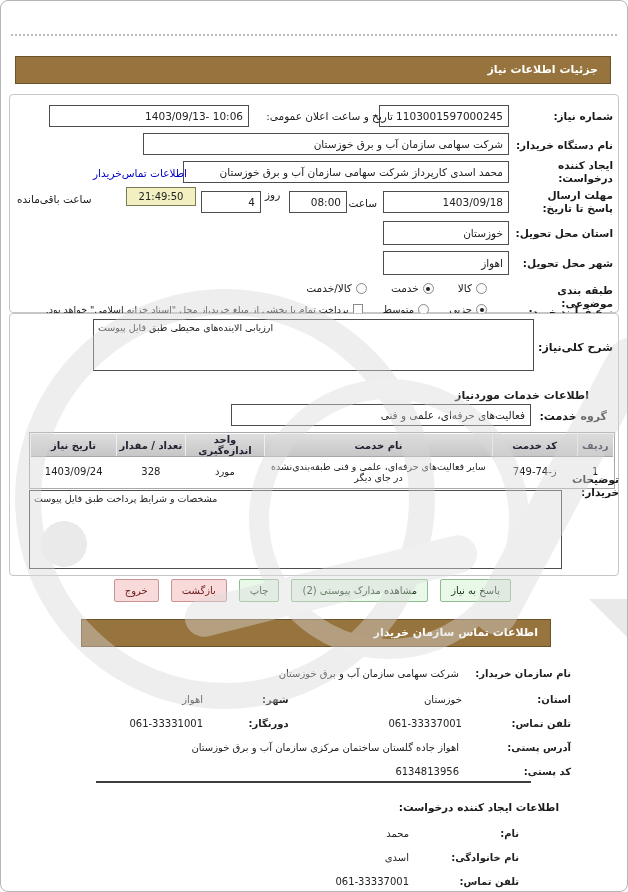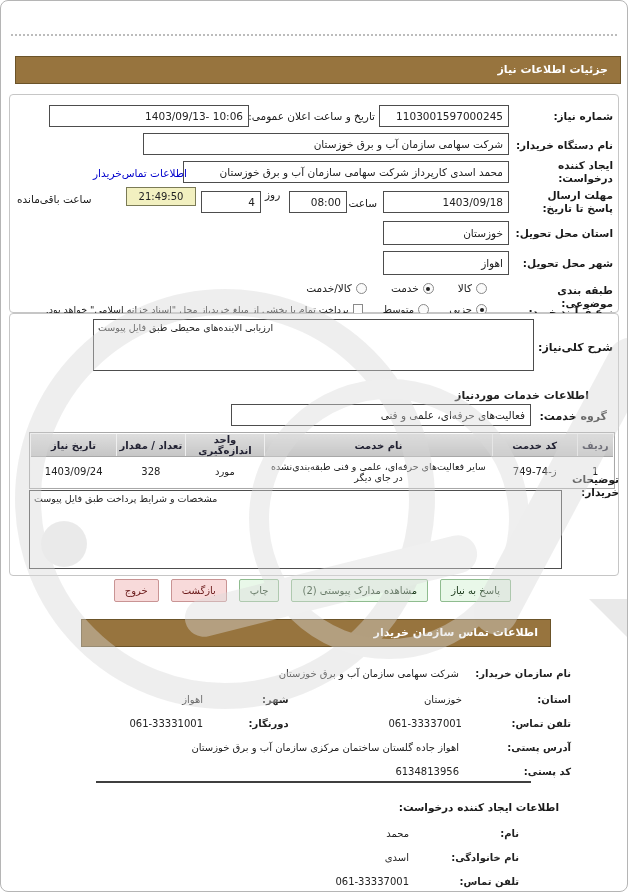--- a/index.html
+++ b/index.html
@@ -66,29 +66,29 @@
   .wm-stroke2 { left:180px; top:566px; width:300px; height:38px; background:#dcdcdc; border-radius:19px; transform:rotate(-14deg); }
   .wm-tri { left:588px; top:598px; width:0; height:0; border-left:42px solid transparent; border-top:42px solid #cccccc; }
 </style>
 </head>
 <body>
 
 <div class="page">
 
   <div class="dotted"></div>
 
-  <div class="section-bar" style="top:55px; left:14px; right:6px;padding-left:36px;">
+  <div class="section-bar" style="top:55px; left:14px; right:16px;padding-left:36px;">
     <span>جزئیات اطلاعات نیاز</span>
   </div>
 
   <div class="panel" style="top:93px; height:219px;"></div>
 
   <div class="lbl" style="top:109px; right:14px; width:102px;">شماره نیاز:</div>
   <div class="box ltr" style="top:104px; right:118px; width:130px; text-align:right;">1103001597000245</div>
-  <div class="mlbl" style="top:109px; right:252px; width:128px;">تاریخ و ساعت اعلان عمومی:</div>
+  <div class="mlbl" style="top:109px; right:234px; width:128px;">تاریخ و ساعت اعلان عمومی:</div>
   <div class="box ltr" style="top:104px; left:48px; width:200px; text-align:right;">1403/09/13- 10:06</div>
 
   <div class="lbl" style="top:138px; right:14px; width:102px;">نام دستگاه خریدار:</div>
   <div class="box" style="top:132px; right:118px; width:366px; padding-left:8px;">شرکت سهامی  سازمان آب و برق  خوزستان</div>
 
   <div class="lbl" style="top:158px; right:14px; width:72px;">ایجاد کننده درخواست:</div>
   <div class="box" style="top:160px; right:118px; width:326px;">محمد اسدی  کارپرداز شرکت سهامی  سازمان آب و برق  خوزستان</div>
   <div class="link" style="top:166px; left:92px;">اطلاعات تماس‌خریدار</div>
 
   <div class="lbl" style="top:188px; right:14px; width:88px;">مهلت ارسال پاسخ تا تاریخ:</div>

